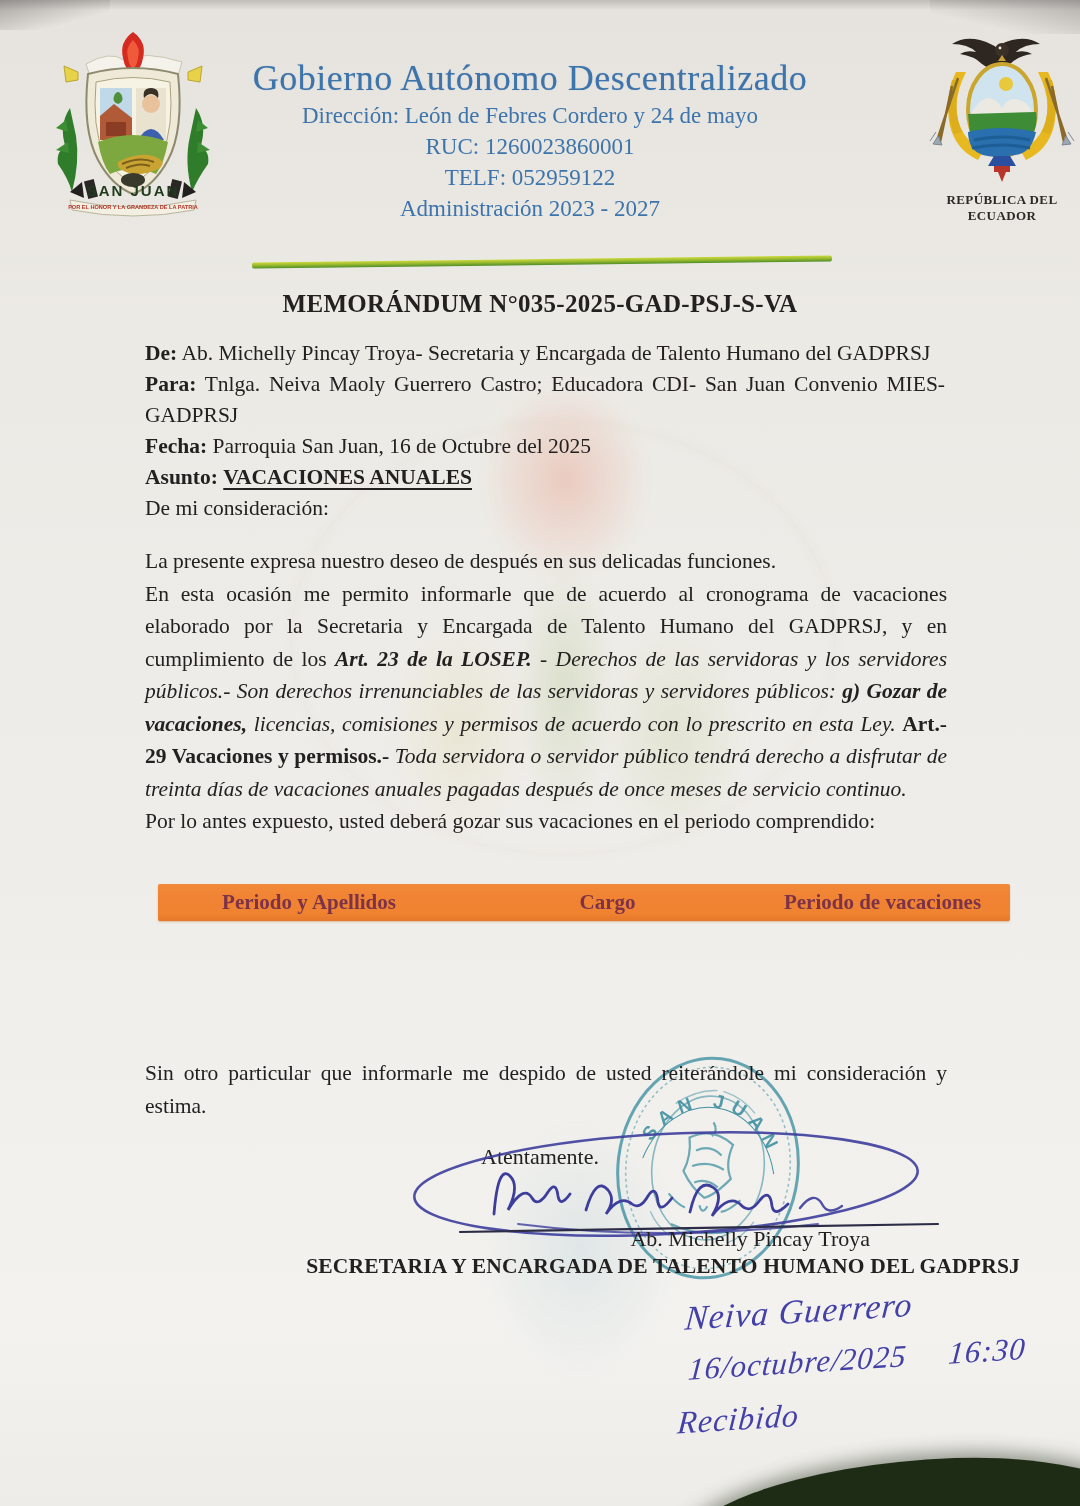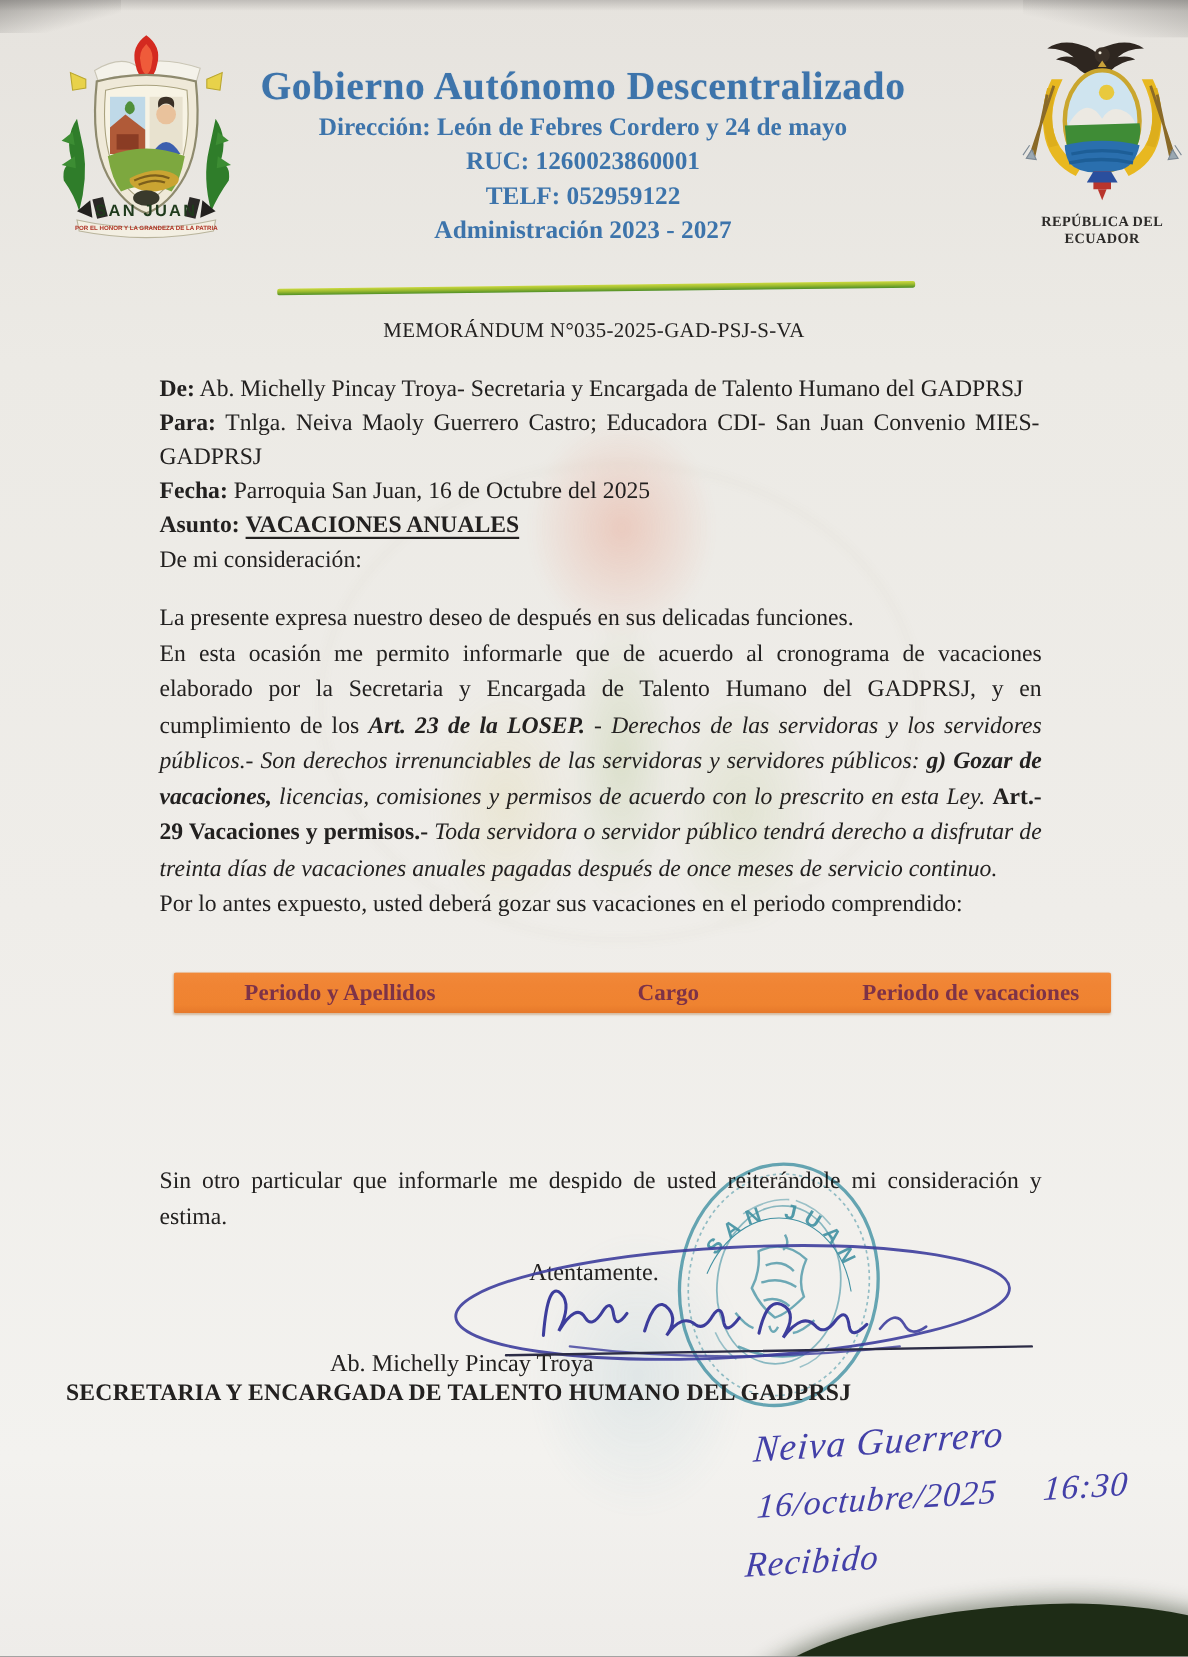--- a/index.html
+++ b/index.html
@@ -20,27 +20,27 @@
   .wm.flame{left:150px;top:20px;width:170px;height:200px;background:radial-gradient(closest-side,rgba(228,118,88,.5),rgba(228,118,88,0));}
   .wm.stem{left:185px;top:200px;width:100px;height:260px;background:radial-gradient(closest-side,rgba(130,165,70,.32),rgba(130,165,70,0));}
   .wm.leaf1{left:60px;top:260px;width:140px;height:220px;background:radial-gradient(closest-side,rgba(205,190,90,.26),rgba(205,190,90,0));}
   .wm.leaf2{left:270px;top:260px;width:150px;height:230px;background:radial-gradient(closest-side,rgba(150,175,80,.26),rgba(150,175,80,0));}
   .wm.blue{left:150px;top:760px;width:200px;height:260px;background:radial-gradient(closest-side,rgba(120,170,190,.28),rgba(120,170,190,0));}
   .wm.ring{left:-40px;top:60px;width:540px;height:430px;background:none;border:3px solid rgba(150,140,110,.16);}
   
   .crest-left{position:absolute;left:48px;top:30px;}
   .crest-right-wrap{position:absolute;left:912px;top:28px;width:180px;text-align:center;}
   .crest-caption{margin-top:4px;font-size:13px;font-weight:700;letter-spacing:.4px;color:#2c2a28;}
-  .header-text{position:absolute;left:210px;top:56px;width:640px;text-align:center;color:#3d74ab;font-weight:700;}
+  .header-text{position:absolute;left:210px;top:56px;width:640px;text-align:center;color:#3d74ab;font-weight:400;}
   .h1{font-size:36px;line-height:44px;letter-spacing:.5px;text-shadow:0 0 1px rgba(61,116,171,.4);}
   .h2{font-size:33px;line-height:42px;text-shadow:0 0 1px rgba(61,116,171,.4);}
   .h3{font-size:23px;line-height:31px;}
   .divider{position:absolute;left:252px;top:259px;width:580px;height:6px;transform:rotate(-.7deg);background:linear-gradient(180deg,#cbd93e 0%,#9ebc30 45%,#4f8f27 100%);border-radius:2px;}
   
-  .memo-title{position:absolute;left:160px;top:290px;width:760px;text-align:center;font-size:19px;font-weight:400;letter-spacing:.3px;}
+  .memo-title{position:absolute;left:160px;top:290px;width:760px;text-align:center;font-size:25px;font-weight:700;letter-spacing:.3px;}
   .meta{position:absolute;left:145px;top:338px;width:800px;font-size:21.5px;line-height:31px;text-align:justify;}
   .seg-b{font-weight:700;}
   .seg-i{font-style:italic;}
   .seg-bi{font-weight:700;font-style:italic;}
   .seg-bu{font-weight:700;text-decoration:underline;text-underline-offset:4px;text-decoration-thickness:1.5px;}
   .body-text{position:absolute;left:145px;top:545px;width:802px;font-size:21.5px;line-height:32.5px;text-align:justify;}
   .body-text .para{margin:0;}
   
   .vtable{position:absolute;left:158px;top:884px;width:852px;}
   .thead{display:flex;height:37px;align-items:center;background:linear-gradient(180deg,#f3904078,#f08434 30%,#ef8330 80%,#e6782a);background-color:#f08434;border-radius:2px;box-shadow:0 1px 2px rgba(160,90,20,.35);}
@@ -50,22 +50,22 @@
   .td{font-size:21px;line-height:32px;}
   .td.c1{font-weight:700;color:#1f1d1c;padding-left:14px;padding-right:30px;box-sizing:border-box;}
   .td.c2{color:#6d4687;text-align:justify;padding-right:22px;box-sizing:border-box;}
   .td.c3{color:#5d3f96;font-weight:700;text-align:center;}
   .td .days{text-align:center;font-weight:700;}
   
   .closing{position:absolute;left:145px;top:1057px;width:802px;font-size:21.5px;line-height:33px;text-align:justify;}
   .atent{position:absolute;left:260px;top:1144px;width:560px;text-align:center;font-size:22px;}
   .sig-svg{position:absolute;left:398px;top:1128px;}
   .stamp-svg{position:absolute;left:608px;top:1048px;mix-blend-mode:multiply;opacity:.88;}
-  .sig-name{position:absolute;left:300px;top:1226px;width:570px;text-align:left;font-size:22px;}
-  .sig-title{position:absolute;left:60px;top:1254px;width:960px;text-align:left;font-size:21.5px;font-weight:700;letter-spacing:.2px;}
+  .sig-name{position:absolute;left:300px;top:1226px;width:570px;text-align:right;font-size:22px;}
+  .sig-title{position:absolute;left:60px;top:1254px;width:960px;text-align:right;font-size:21.5px;font-weight:700;letter-spacing:.2px;}
   
   .handwriting{position:absolute;left:688px;top:1288px;width:380px;transform:rotate(-3.5deg);color:#4340a8;font-style:italic;letter-spacing:1px;}
   .hw1{font-size:34px;transform:skewX(-8deg);}
   .hw2{font-size:31px;margin-top:14px;transform:skewX(-8deg);white-space:nowrap;}
   .hw2 .hw-time{margin-left:42px;}
   .hw3{font-size:32px;margin-top:16px;margin-left:-14px;transform:skewX(-8deg);}
 </style>
 </head>
 <body>
 

